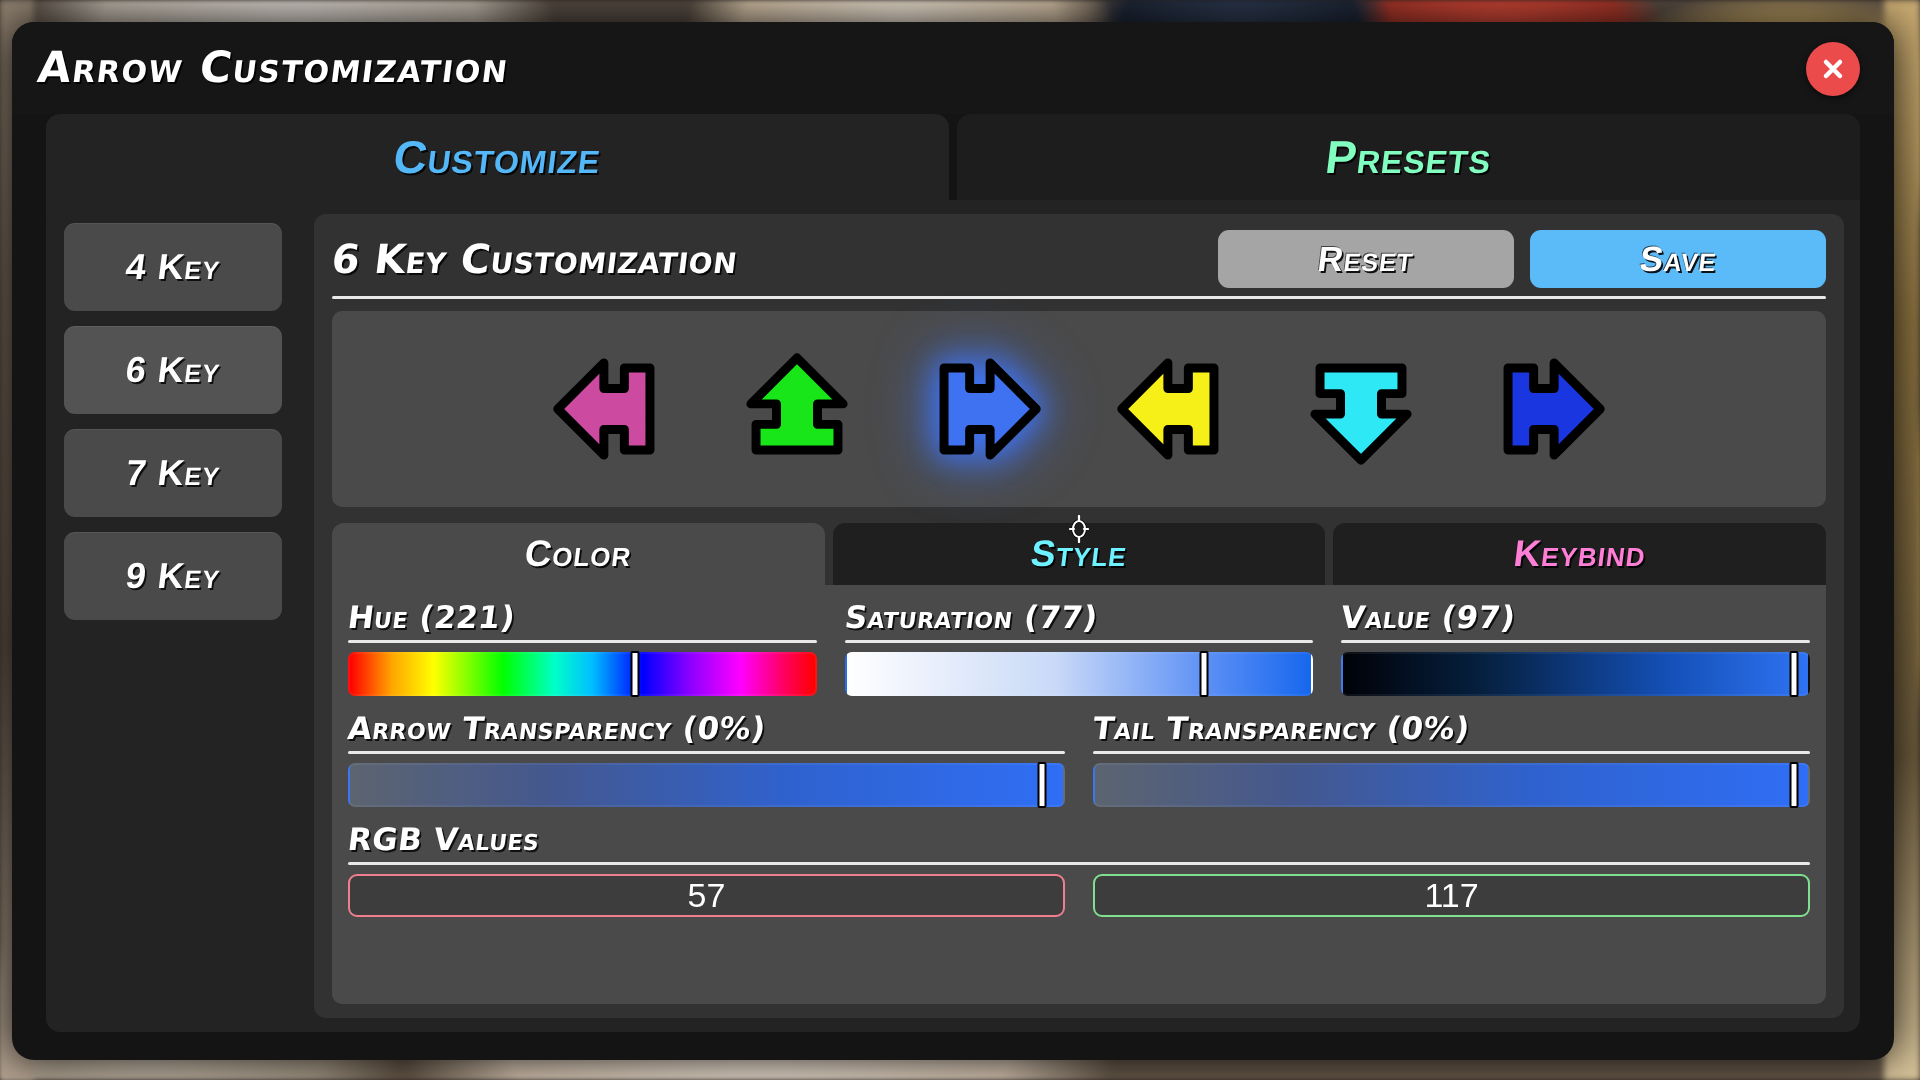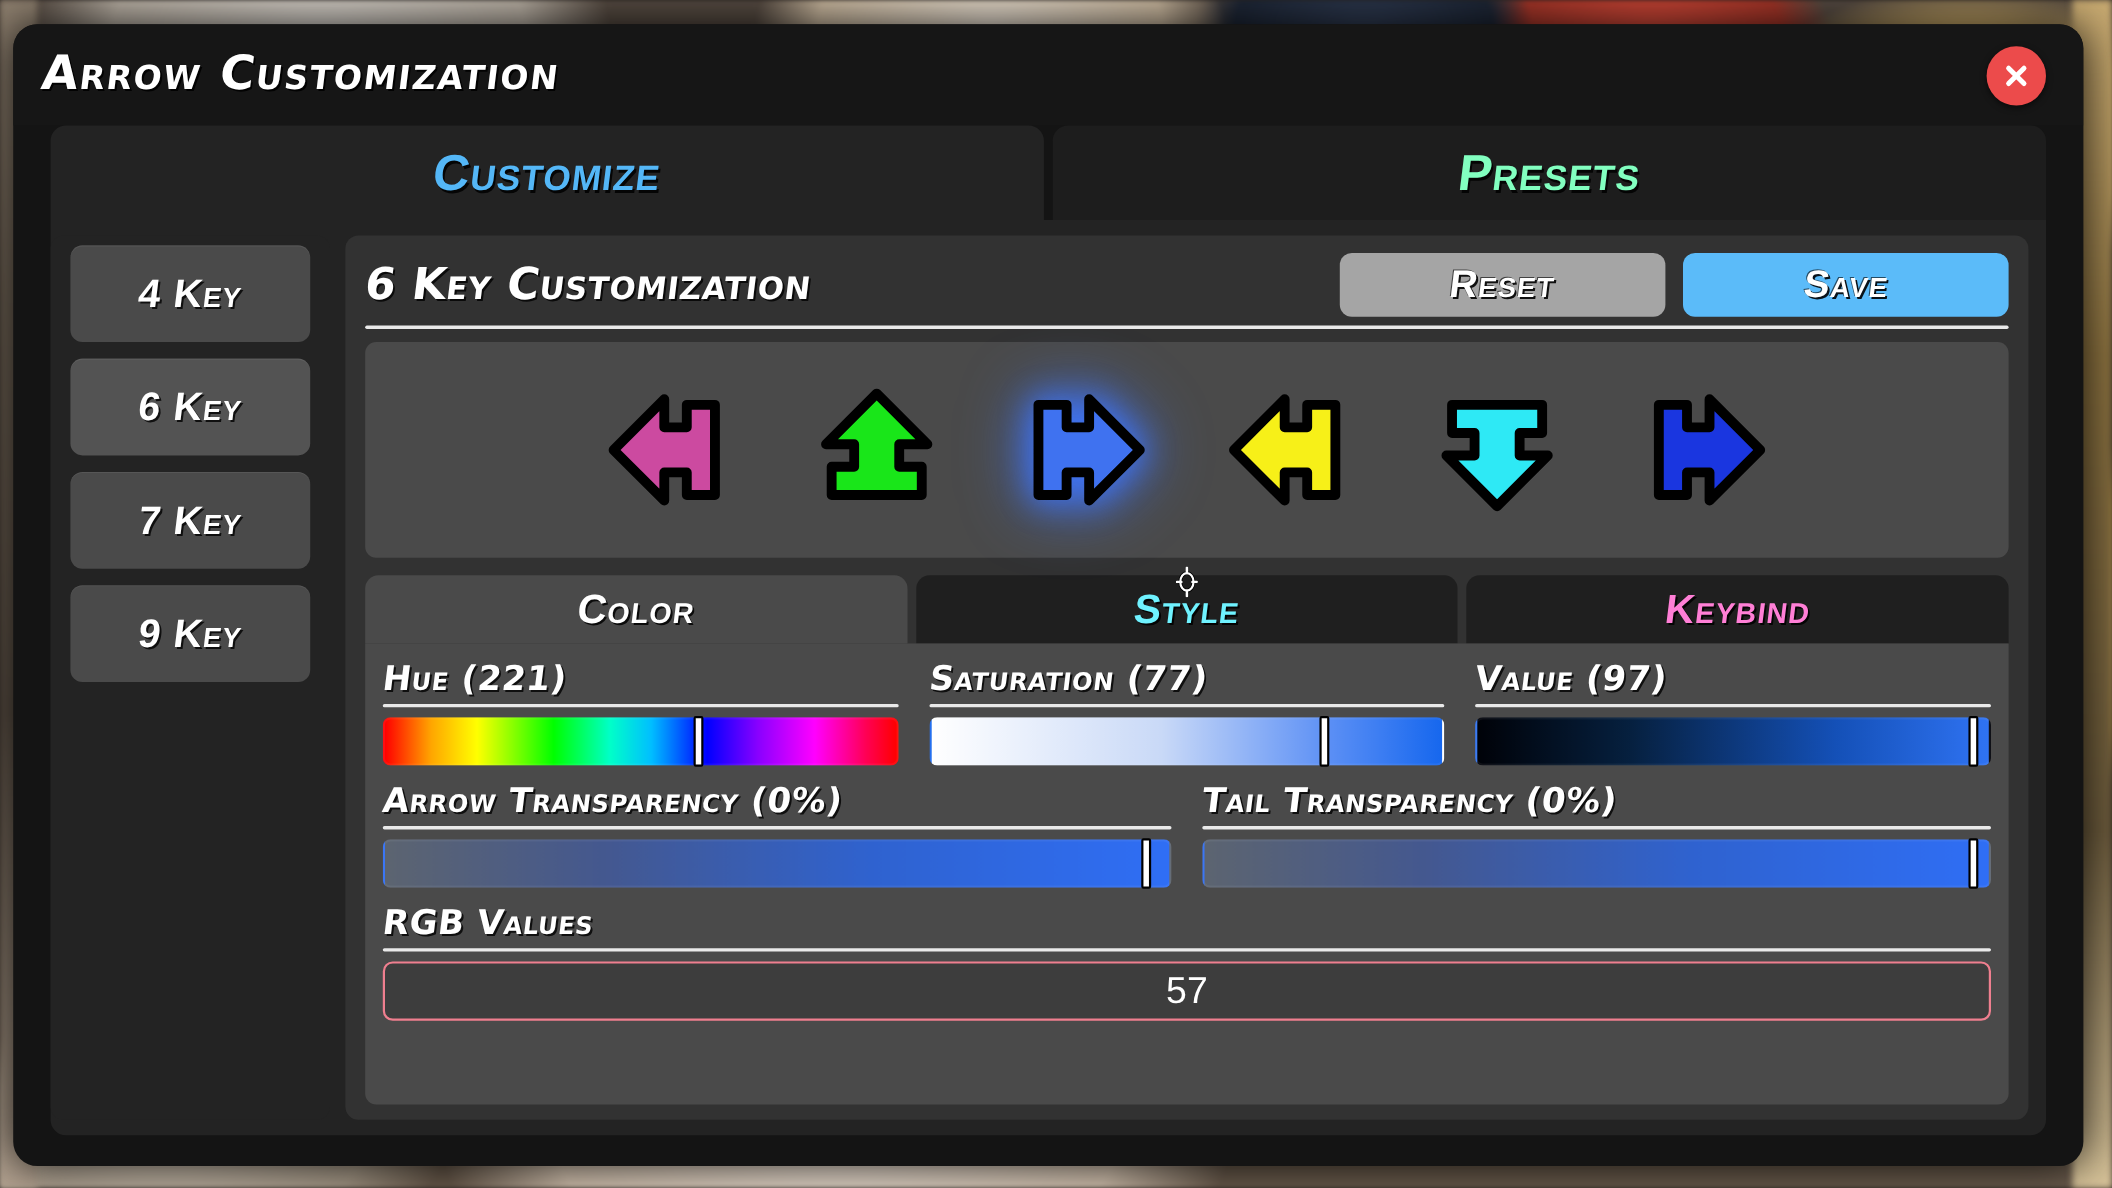--- a/index.html
+++ b/index.html
@@ -276,21 +276,21 @@
     background: linear-gradient(90deg, #000208 0%, #06203f 30%, #1450b7 70%, #2f73f3 100%);
   }
   #arrow-transparency-slider, #tail-transparency-slider {
     background: linear-gradient(90deg, #5c6470 0%, #44588f 28%, #2f62cf 62%, #2f6ef5 100%);
   }
 
   
   #rgb-block { margin-top: 14px; }
   #rgb-fields { display: flex; gap: 28px; }
   .rgb-field {
-    flex: 1; height: 54px;
+    flex: 1; height: 43px;
     background: #3d3d3d;
     border-radius: 9px;
     display: flex; align-items: center; justify-content: center;
     cursor: text;
   }
   #rgb-r { border: 2px solid #ef7f8f; }
   #rgb-g { border: 2px solid #7fe08f; }
   #rgb-b { border: 2px solid #7fb6f5; }
   .rgb-value { font-size: 34px; color: #fff; font-family: "Liberation Sans", sans-serif; }
 </style>
@@ -453,19 +453,22 @@
           </div>
         </div>
 
         <div id="rgb-block">
           <div class="ctl-label">RGB Values</div>
           <div class="ctl-rule"></div>
           <div id="rgb-fields">
             <div class="rgb-field" id="rgb-r">
               <span class="rgb-value">57</span>
             </div>
+            <div class="rgb-field" id="rgb-g">
+              <span class="rgb-value">117</span>
+            </div>
           </div>
         </div>
 
       </div>
     </div>
   </div>
 </div>
 
 </body></html>

